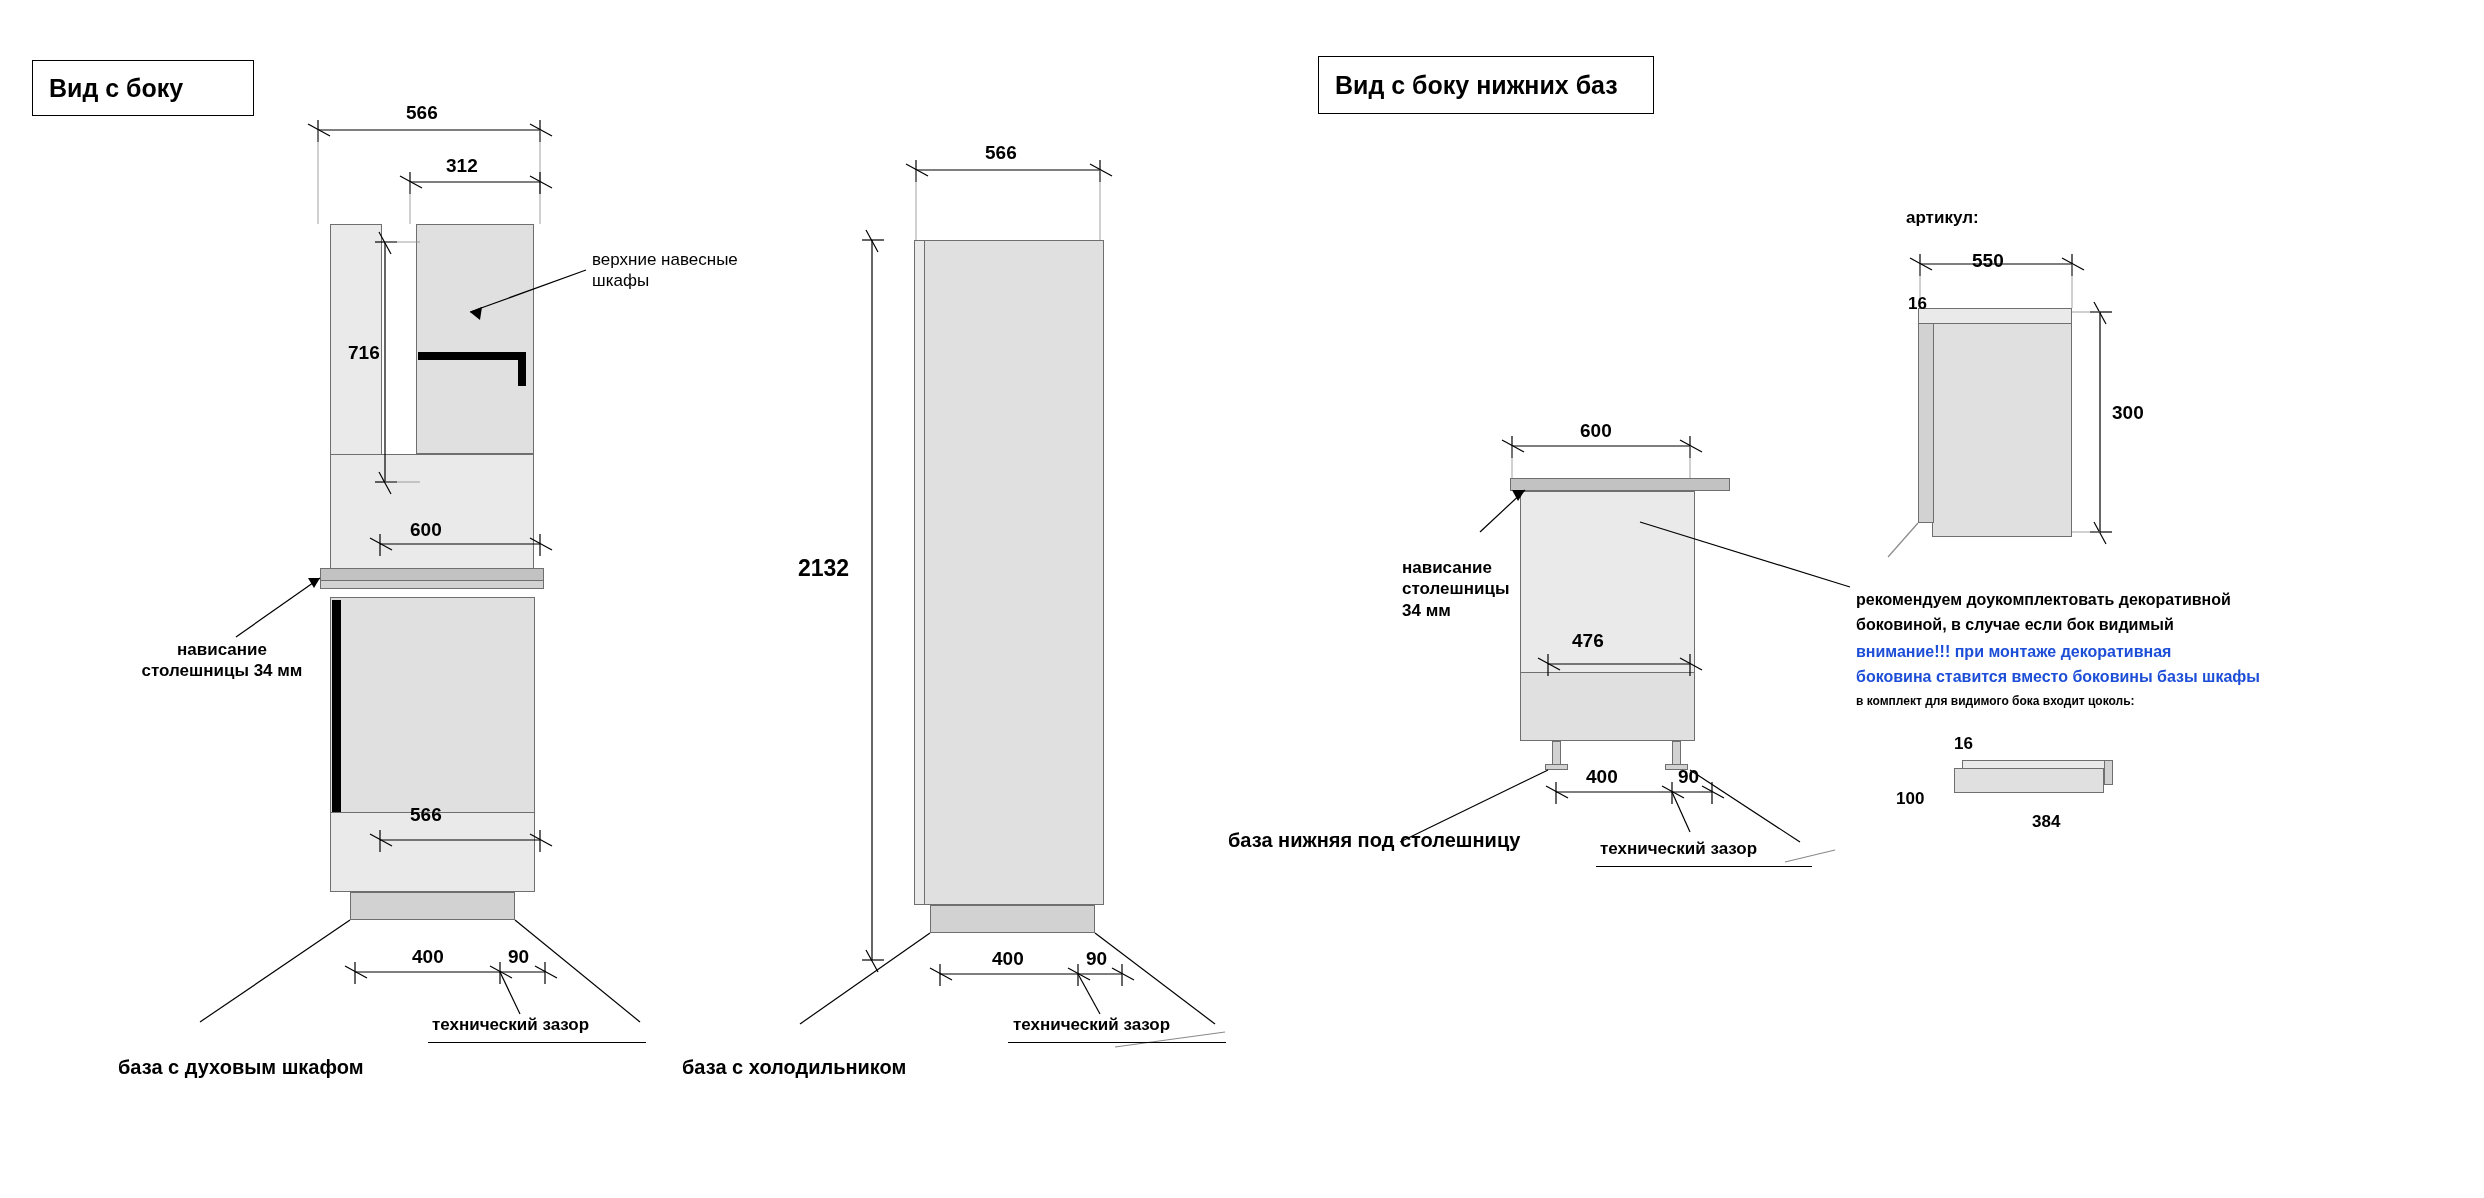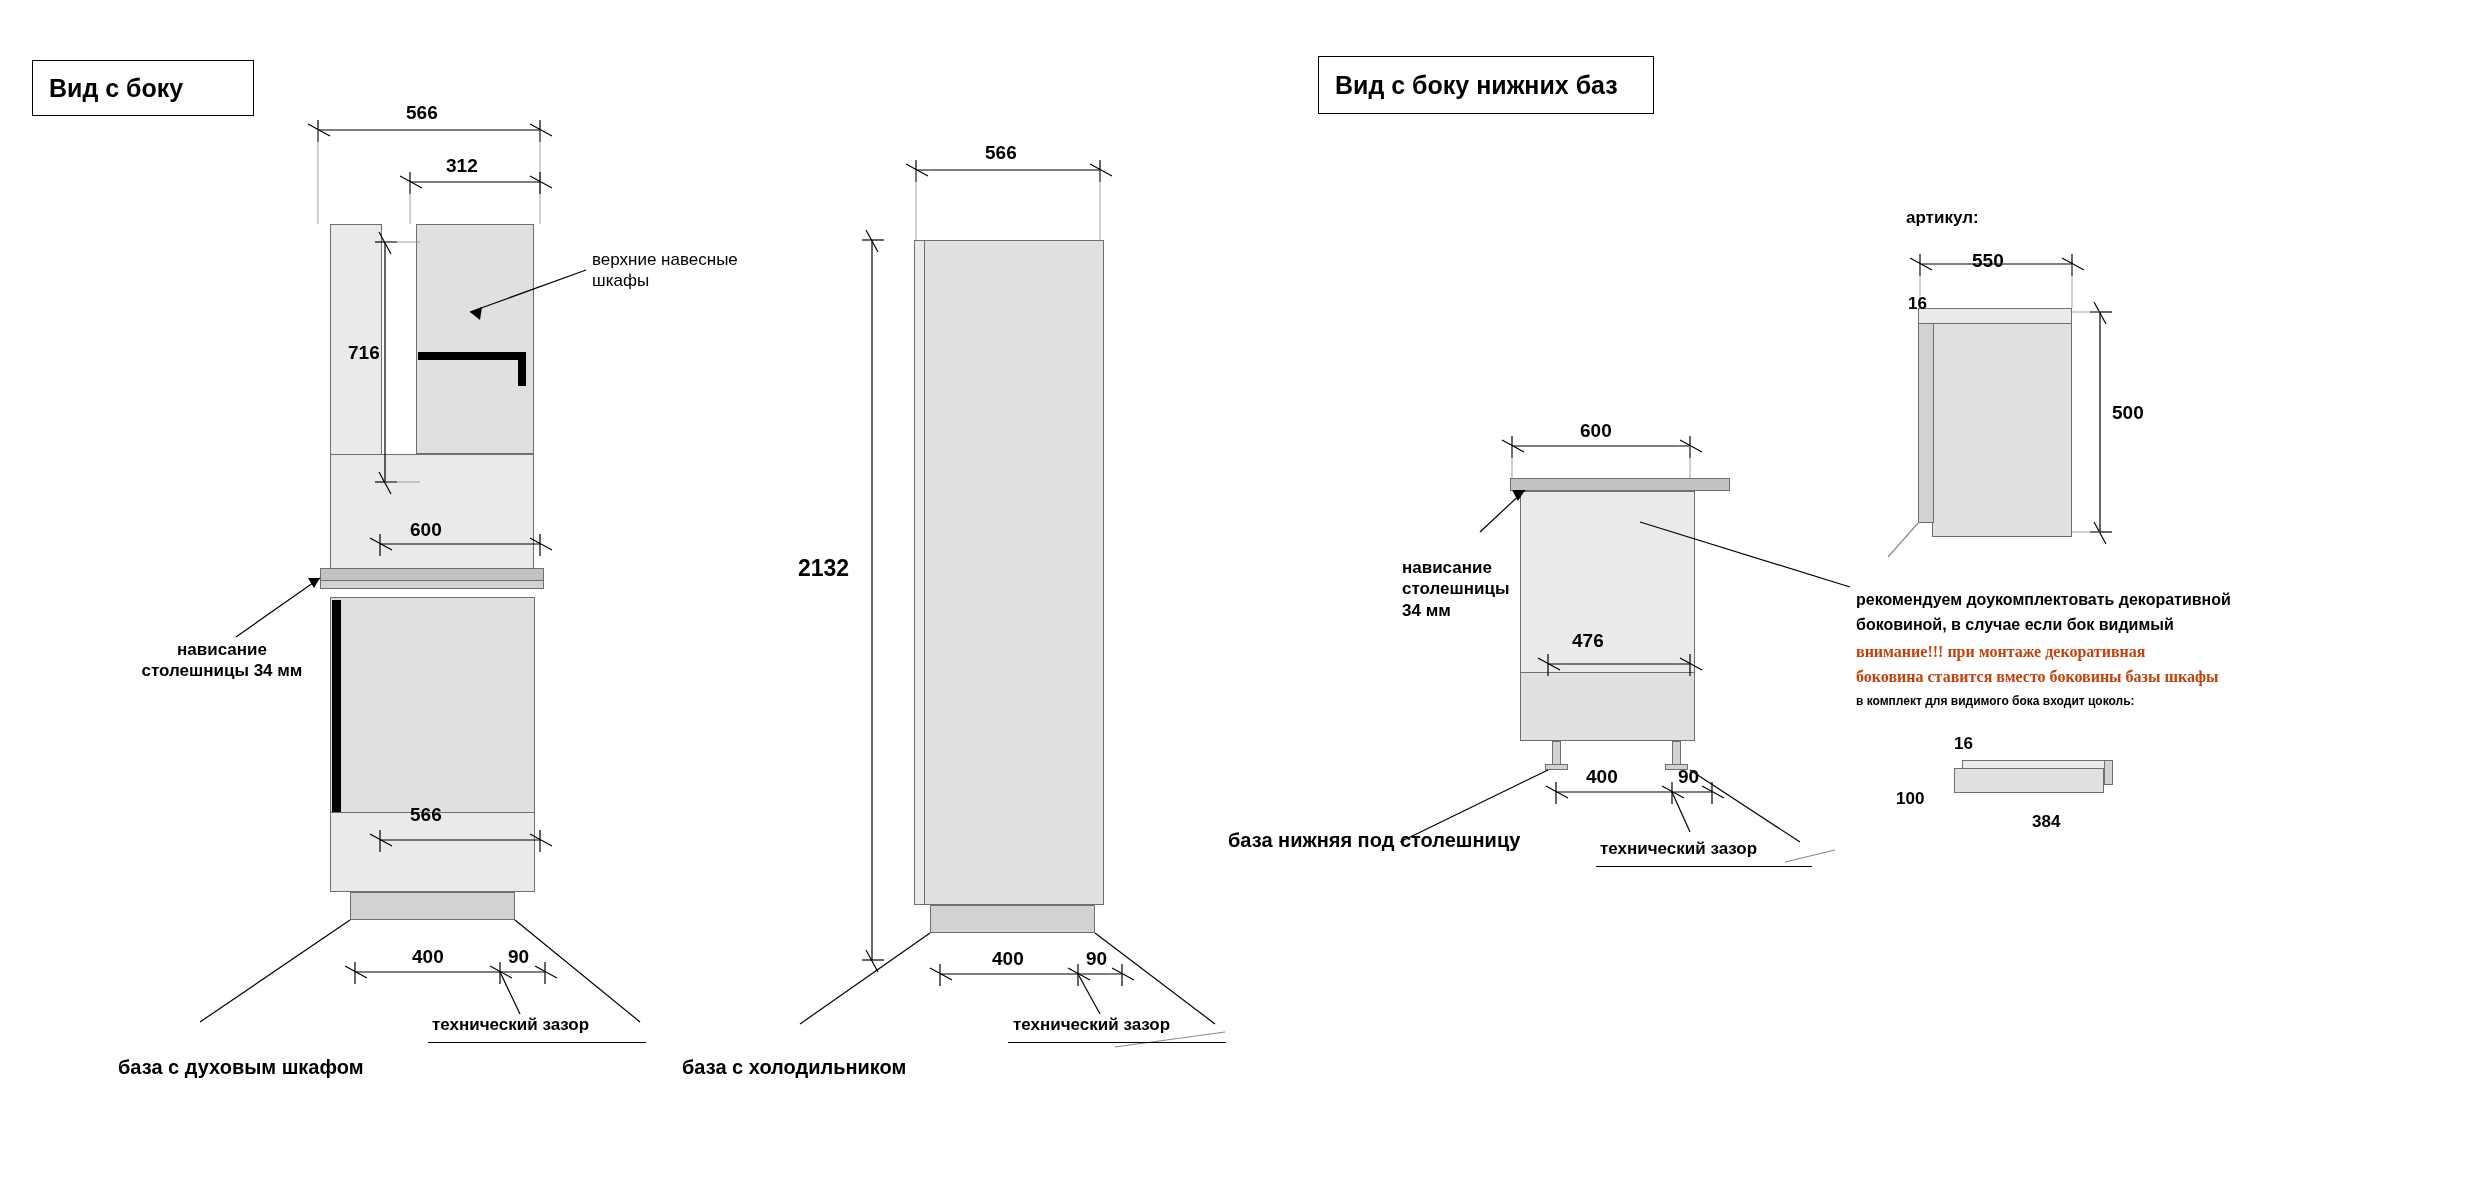--- a/index.html
+++ b/index.html
@@ -36,21 +36,21 @@
     white-space: nowrap;
   }
 
   
   .lbl {
     font-size: 17px;
     line-height: 1.25;
     white-space: pre-line;
   }
   .lbl.bold { font-weight: bold; }
-  .lbl.red { color: #c2410c; font-weight: bold; font-family: Liberation Serif, serif; }
+  .lbl.red { color: #1d4ed8; font-weight: bold; }
   .dim {
     font-size: 19px;
     font-weight: bold;
     white-space: nowrap;
   }
   .dim.sm { font-size: 17px; text-align: right; }
   .dim.lg { font-size: 23px; }
 
   
   .panel {
@@ -304,21 +304,21 @@
 34 мм</div>
   <div class="lbl bold abs" style="left:1228px; top:816px; font-size:20px;">база нижняя под столешницу</div>
   <div class="lbl bold abs" style="left:1600px; top:826px;">технический зазор</div>
   <div class="ln ln-h abs" style="left:1596px; top:854px; width:216px; background:#000;"></div>
   <div class="ln ln-h abs" style="left:428px; top:1030px; width:218px; background:#000;"></div>
   <div class="ln ln-h abs" style="left:1008px; top:1030px; width:218px; background:#000;"></div>
 
   <div class="lbl bold abs" style="left:1906px; top:195px;">артикул:</div>
   <div class="dim abs" style="left:1972px; top:238px;">550</div>
   <div class="dim sm abs" style="left:1908px; top:282px;">16</div>
-  <div class="dim abs" style="left:2112px; top:390px;">500</div>
+  <div class="dim abs" style="left:2112px; top:390px;">300</div>
 
   <div class="lbl bold abs" style="left:1856px; top:578px; font-size:16px;">рекомендуем доукомплектовать декоративной</div>
   <div class="lbl bold abs" style="left:1856px; top:603px; font-size:16px;">боковиной, в случае если бок видимый</div>
   <div class="lbl red abs" style="left:1856px; top:630px; font-size:16px;">внимание!!! при монтаже декоративная</div>
   <div class="lbl red abs" style="left:1856px; top:655px; font-size:16px;">боковина ставится вместо боковины базы шкафы</div>
   <div class="lbl bold abs" style="left:1856px; top:682px; font-size:12px;">в комплект для видимого бока входит цоколь:</div>
 
   <div class="dim sm abs" style="left:1954px; top:722px;">16</div>
   <div class="dim sm abs" style="left:1896px; top:777px;">100</div>
   <div class="dim sm abs" style="left:2032px; top:800px;">384</div>

